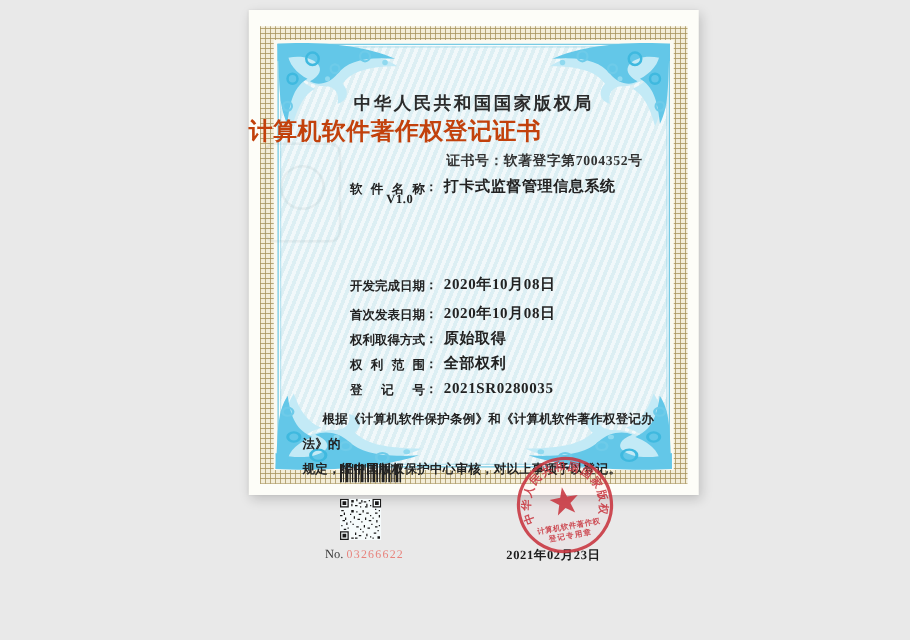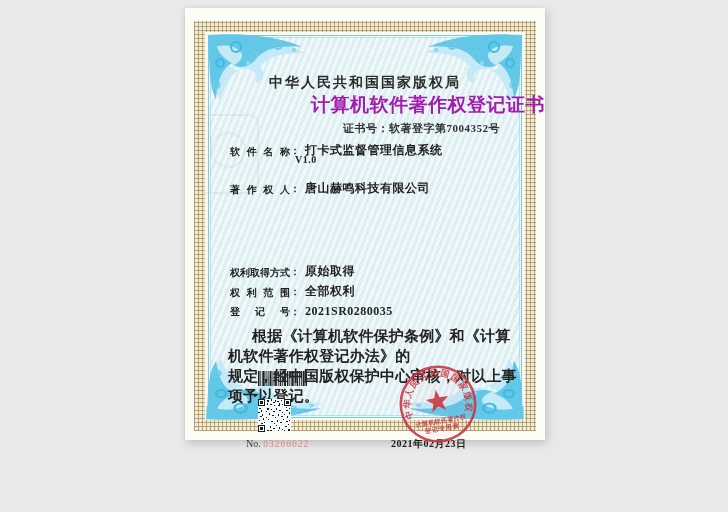--- a/index.html
+++ b/index.html
@@ -3,21 +3,21 @@
 <meta charset="utf-8">
 <style>
   html,body{margin:0;padding:0;}
   body{
     width:728px;height:512px;overflow:hidden;
     background:#e9e9e9;
     font-family:"Liberation Serif","DejaVu Serif",serif;
     position:relative;
   }
   .paper{
-    position:absolute;left:185px;top:8px;width:360px;height:432px;
+    position:absolute;left:199px;top:8px;width:360px;height:388px;
     background:#fdfdf8;
     box-shadow:2px 3px 9px rgba(0,0,0,.18), -1px 0 2px rgba(0,0,0,.06);
   }
   
   .gold-frame{
     position:absolute;left:9px;top:13px;right:9px;bottom:9px;
     background:
       repeating-linear-gradient(0deg, rgba(168,148,94,.8) 0 1px, transparent 1px 4px),
       repeating-linear-gradient(90deg, rgba(168,148,94,.8) 0 1px, transparent 1px 4px),
       #f3edd8;
@@ -46,40 +46,40 @@
   }
   .watermark::after{
     content:"";position:absolute;left:11px;top:16px;width:32px;height:32px;
     border:2px solid rgba(130,145,150,.10);border-radius:50%;
   }
   .authority{
     position:absolute;top:66px;left:0;width:100%;text-align:center;
     font-size:14px;font-weight:700;letter-spacing:2px;color:#2b2b2b;
   }
   .cert-title{
-    position:absolute;top:84px;left:0;width:100%;text-align:right;
-    font-size:19px;font-weight:700;letter-spacing:0.5px;color:#a21caf;
+    position:absolute;top:84px;left:0;width:100%;text-align:left;
+    font-size:19px;font-weight:700;letter-spacing:0.5px;color:#c2410c;
   }
   .certno{
     position:absolute;top:113px;right:45px;
     font-size:11px;font-weight:700;color:#333;letter-spacing:0.5px;
   }
   .row{position:absolute;left:45px;white-space:nowrap;color:#222;}
   .row .lbl{
     display:inline-block;width:60px;font-size:10px;font-weight:700;
-    text-align:justify;text-align-last:justify;vertical-align:bottom;
+    text-align:justify;text-align-last:justify;vertical-align:bottom;margin-left:36px;
   }
   .row .colon{font-size:10px;font-weight:700;}
   .row .val{font-size:12px;font-weight:700;margin-left:5px;letter-spacing:0.5px;}
   .val2{
     position:absolute;left:110px;top:146px;font-size:10px;font-weight:700;color:#222;letter-spacing:0.5px;
   }
   .statement{
     position:absolute;left:43px;top:318px;width:294px;
-    font-size:15px;font-weight:700;color:#222;line-height:20px;letter-spacing:0.2px;
+    font-size:10px;font-weight:700;color:#222;line-height:20px;letter-spacing:0.2px;
   }
   .statement .l1{text-indent:1.6em;}
   .barcode{position:absolute;left:73px;top:363px;width:49px;height:15px;}
   .qrcode{position:absolute;left:73px;top:391px;width:33px;height:33px;}
   .serial{position:absolute;left:61px;top:430px;font-size:10px;color:#3a3a3a;white-space:nowrap;}
   .serial .num{letter-spacing:1px;font-size:9.5px;}
   .issue-date{
     position:absolute;left:206px;top:429px;width:92px;text-align:left;
     font-size:10px;font-weight:700;color:#1c1c1c;letter-spacing:0.5px;
   }
@@ -164,25 +164,28 @@
 
   <div class="authority">中华人民共和国国家版权局</div>
   <div class="cert-title">计算机软件著作权登记证书</div>
   <div class="certno"><span>证书号：</span><span>软著登字第7004352号</span></div>
 
   <div class="row" style="top:132px">
     <span class="lbl">软件名称</span><span class="colon">：</span><span class="val">打卡式监督管理信息系统</span>
   </div>
   <div class="val2">V1.0</div>
 
-  <div class="row" style="top:170px">
-    <span class="lbl">著作权人</span><span class="colon">：</span><span class="val">唐山赫鸣科技有限公司</span>
-  </div>
-
-
+
+  <div class="row" style="top:210px">
+    <span class="lbl">开发完成日期</span><span class="colon">：</span><span class="val">2020年10月08日</span>
+  </div>
+
+  <div class="row" style="top:233px">
+    <span class="lbl">首次发表日期</span><span class="colon">：</span><span class="val">2020年10月08日</span>
+  </div>
 
   <div class="row" style="top:253px">
     <span class="lbl">权利取得方式</span><span class="colon">：</span><span class="val">原始取得</span>
   </div>
 
   <div class="row" style="top:273px">
     <span class="lbl">权利范围</span><span class="colon">：</span><span class="val">全部权利</span>
   </div>
 
   <div class="row" style="top:293px">

